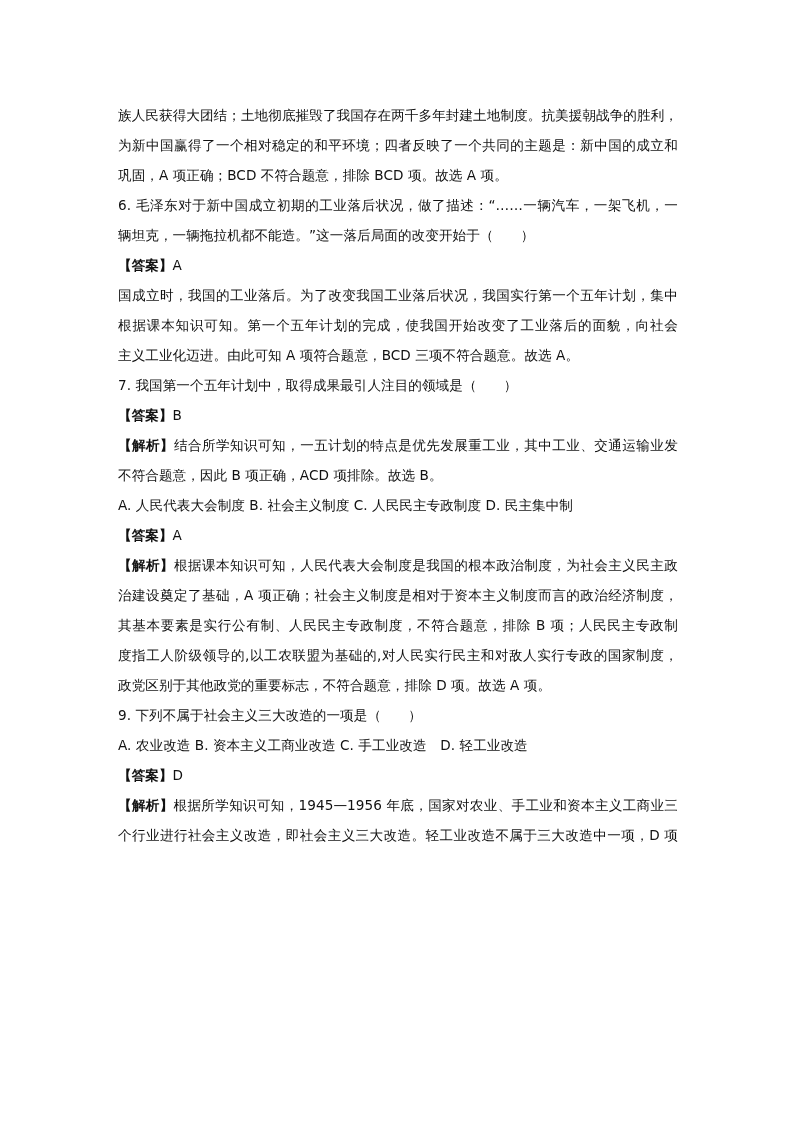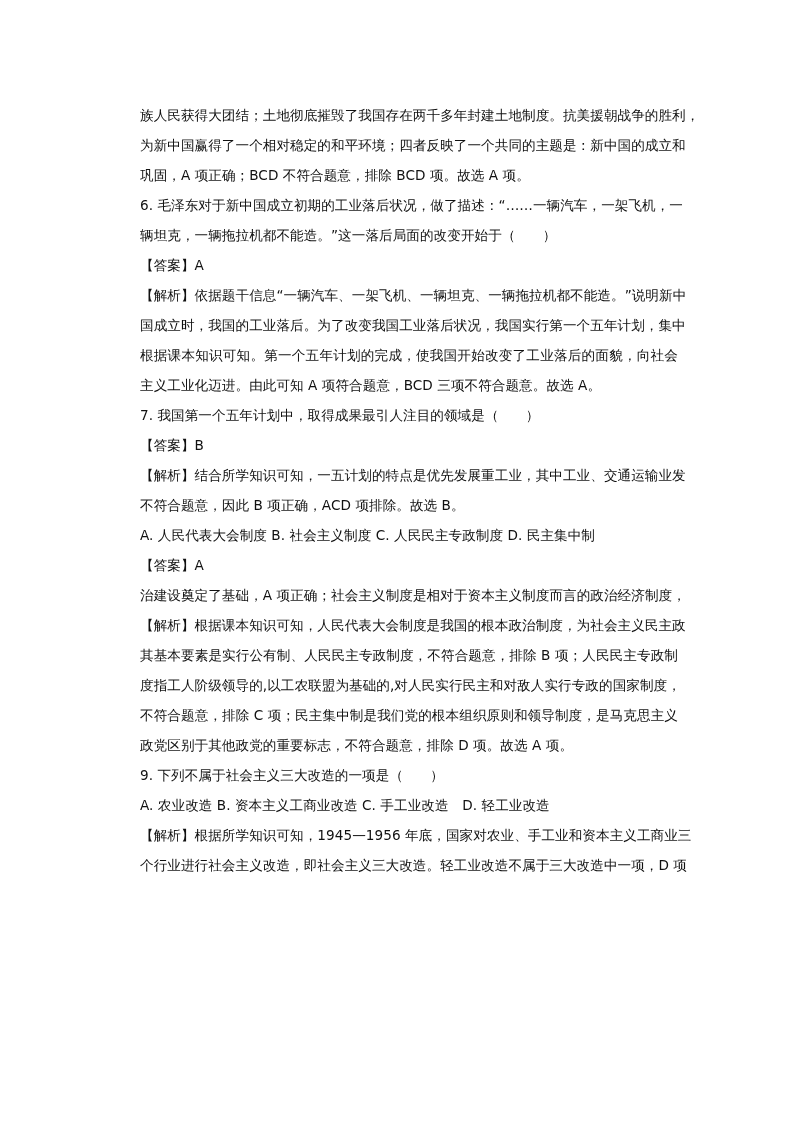--- a/index.html
+++ b/index.html
@@ -22,28 +22,27 @@
       width: 560px;
     }
     .line {
       height: 30px;
       line-height: 30px;
       font-size: 13.6px;
       white-space: nowrap;
       letter-spacing: 0.05px;
       text-align: justify;
       text-align-last: justify;
-      margin-left: 22px;
     }
     .line.left {
       text-align: center;
       text-align-last: left;
     }
     .bracket-label {
-      font-weight: normal;
+      font-weight: bold;
     }
     .blank {
       display: inline-block;
       width: 64px;
       border-bottom: 1px solid #111;
       height: 14px;
       vertical-align: baseline;
       margin: 0 2px;
     }
   </style>
@@ -55,23 +54,20 @@
   <div class="line">族人民获得大团结；土地彻底摧毁了我国存在两千多年封建土地制度。抗美援朝战争的胜利，</div>
   <div class="line">为新中国赢得了一个相对稳定的和平环境；四者反映了一个共同的主题是：新中国的成立和</div>
   <div class="line left">巩固，A 项正确；BCD 不符合题意，排除 BCD 项。故选 A 项。</div>
 
   <div>
     <div class="line">6. 毛泽东对于新中国成立初期的工业落后状况，做了描述：“……一辆汽车，一架飞机，一</div>
     <div class="line left">辆坦克，一辆拖拉机都不能造。”这一落后局面的改变开始于（　　）</div>
     <div class="line left">
       <span class="bracket-label">【答案】</span><span>A</span>
     </div>
-    <div class="line">
-      <span class="bracket-label">【解析】</span><span>依据题干信息“一辆汽车、一架飞机、一辆坦克、一辆拖拉机都不能造。”说明新中</span>
-    </div>
     <div class="line">国成立时，我国的工业落后。为了改变我国工业落后状况，我国实行第一个五年计划，集中</div>
     <div class="line">根据课本知识可知。第一个五年计划的完成，使我国开始改变了工业落后的面貌，向社会</div>
     <div class="line left">主义工业化迈进。由此可知 A 项符合题意，BCD 三项不符合题意。故选 A。</div>
   </div>
 
   <div>
     <div class="line left">7. 我国第一个五年计划中，取得成果最引人注目的领域是（　　）</div>
     <div class="line left">
       <span class="bracket-label">【答案】</span><span>B</span>
     </div>
@@ -79,32 +75,34 @@
       <span class="bracket-label">【解析】</span><span>结合所学知识可知，一五计划的特点是优先发展重工业，其中工业、交通运输业发</span>
     </div>
     <div class="line left">不符合题意，因此 B 项正确，ACD 项排除。故选 B。</div>
   </div>
 
   <div>
     <div class="line left">A. 人民代表大会制度 B. 社会主义制度 C. 人民民主专政制度 D. 民主集中制</div>
     <div class="line left">
       <span class="bracket-label">【答案】</span><span>A</span>
     </div>
-    <div class="line">治建设奠定了基础，A 项正确；社会主义制度是相对于资本主义制度而言的政治经济制度，</div>
     <div class="line">
       <span class="bracket-label">【解析】</span><span>根据课本知识可知，人民代表大会制度是我国的根本政治制度，为社会主义民主政</span>
     </div>
+    <div class="line">治建设奠定了基础，A 项正确；社会主义制度是相对于资本主义制度而言的政治经济制度，</div>
     <div class="line">其基本要素是实行公有制、人民民主专政制度，不符合题意，排除 B 项；人民民主专政制</div>
     <div class="line">度指工人阶级领导的,以工农联盟为基础的,对人民实行民主和对敌人实行专政的国家制度，</div>
-    <div class="line">不符合题意，排除 C 项；民主集中制是我们党的根本组织原则和领导制度，是马克思主义</div>
     <div class="line left">政党区别于其他政党的重要标志，不符合题意，排除 D 项。故选 A 项。</div>
   </div>
 
   <div>
     <div class="line left">9. 下列不属于社会主义三大改造的一项是（　　）</div>
     <div class="line left">A. 农业改造 B. 资本主义工商业改造 C. 手工业改造　D. 轻工业改造</div>
+    <div class="line left">
+      <span class="bracket-label">【答案】</span><span>D</span>
+    </div>
     <div class="line">
       <span class="bracket-label">【解析】</span><span>根据所学知识可知，1945—1956 年底，国家对农业、手工业和资本主义工商业三</span>
     </div>
     <div class="line">个行业进行社会主义改造，即社会主义三大改造。轻工业改造不属于三大改造中一项，D 项</div>
   </div>
 
 </div>
 
 </body></html>

